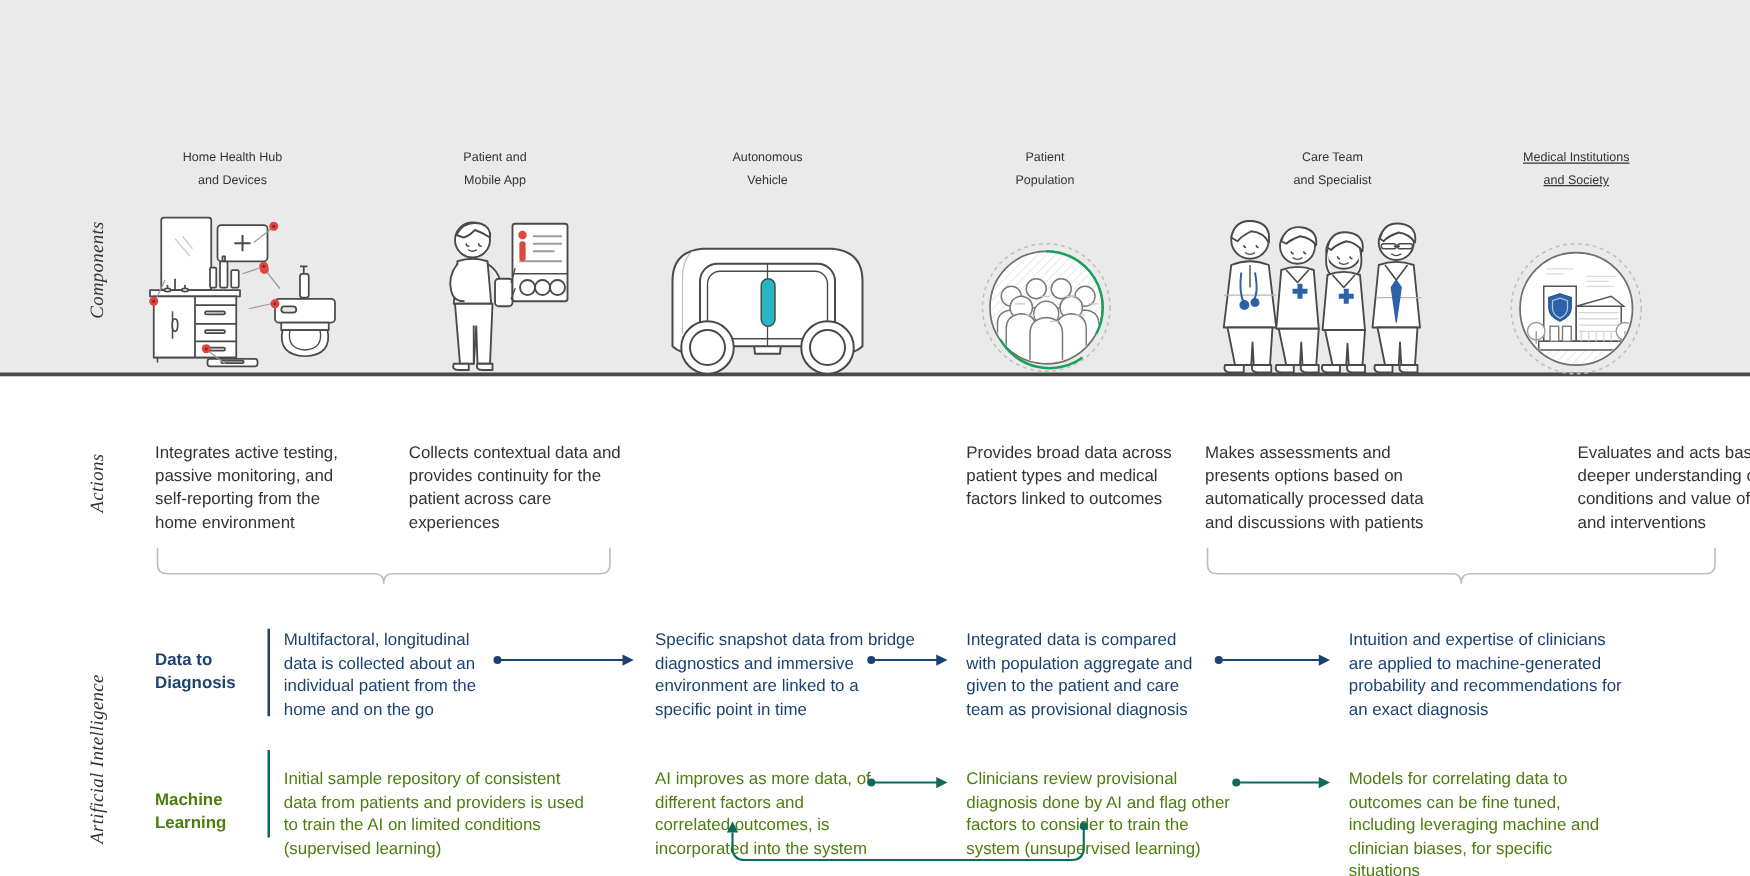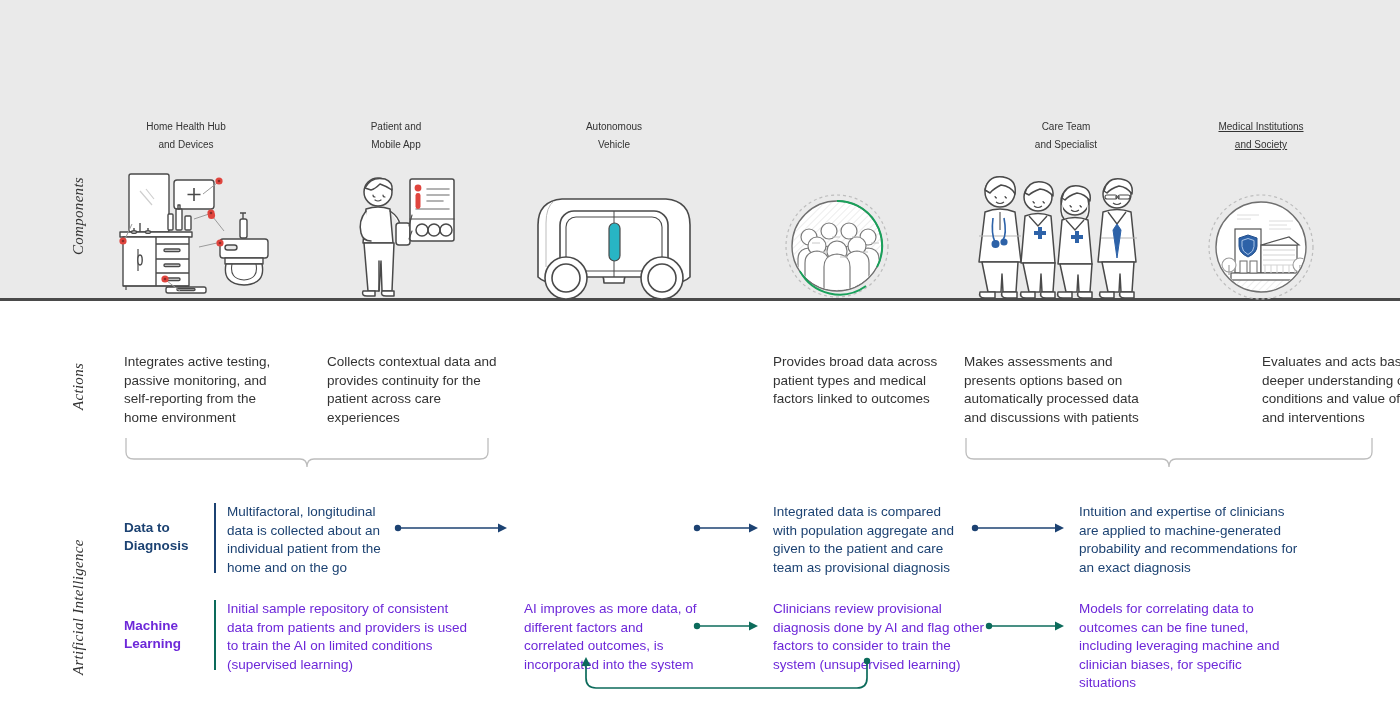--- a/index.html
+++ b/index.html
@@ -71,21 +71,21 @@
   .ai-divider{
     position:absolute;width:2px;
   }
   .ai-cell{
     position:absolute;
     font-size:13.5px;
     line-height:18.5px;
   }
   .ai-arrow{position:absolute;}
   .navy{color:#1c4272;}
-  .teal{color:#6d28d9;}
+  .teal{color:#4d7c0f;margin-top:14px;}
   .bar-navy{background:#1c4272;}
   .bar-teal{background:#0c6b5b;}
   .loop{position:absolute;}
 </style>
 </head>
 <body>
 
 <div class="stage">
 
   <div class="top-band"></div>
@@ -230,20 +230,24 @@
         <path d="M30 22 q-8 6 -8 22 v44" stroke-width="1" stroke="#bdbdbd"></path>
         <circle cx="42" cy="99" r="21" fill="#fff"></circle>
         <circle cx="42" cy="99" r="14" fill="#fff"></circle>
         <circle cx="138" cy="99" r="21" fill="#fff"></circle>
         <circle cx="138" cy="99" r="14" fill="#fff"></circle>
       </g>
       <rect x="85" y="44" width="11" height="38" rx="5.5" fill="#28b5c4" stroke="#4a4a4a" stroke-width="1.2"></rect>
     </svg>
   </div>
 
+  <div class="comp-col" style="left:746px;width:180px;">
+    <div>Patient</div>
+    <div>Population</div>
+  </div>
   <div class="illus" style="left:784px;bottom:402px;">
     <svg width="106" height="106" viewBox="0 0 106 106">
       <circle cx="53" cy="53" r="51" fill="none" stroke="#bdbdbd" stroke-width="1.2" stroke-dasharray="3 3"></circle>
       <circle cx="53" cy="53" r="45" fill="#fff" stroke="#6f6f6f" stroke-width="1.4"></circle>
       <path d="M53 8 a45 45 0 0 1 40 66" fill="none" stroke="#19a05a" stroke-width="2"></path>
       <path d="M16 78 a45 45 0 0 0 66 15" fill="none" stroke="#19a05a" stroke-width="2"></path>
       <defs>
         <clipPath id="popclip">
             <circle cx="53" cy="53" r="44"></circle>
           </clipPath>
@@ -419,20 +423,21 @@
     </svg>
   </div>
 
   <div class="ai-rowtitle navy" style="left:124px;top:519px;width:90px;">
     <div>Data to</div>
     <div>Diagnosis</div>
   </div>
   <div class="ai-divider bar-navy" style="left:214px;top:503px;height:70px;"></div>
 
   <div class="ai-cell navy" style="left:227px;top:503px;width:170px;">Multifactoral, longitudinal data is collected about an individual patient from the home and on the go</div>
+  <div class="ai-cell navy" style="left:524px;top:503px;width:210px;">Specific snapshot data from bridge diagnostics and immersive environment are linked to a specific point in time</div>
   <div class="ai-cell navy" style="left:773px;top:503px;width:192px;">Integrated data is compared with population aggregate and given to the patient and care team as provisional diagnosis</div>
   <div class="ai-cell navy" style="left:1079px;top:503px;width:220px;">Intuition and expertise of clinicians are applied to machine-generated probability and recommendations for an exact diagnosis</div>
 
   <div class="ai-arrow" style="left:394px;top:521px;">
     <svg width="120" height="14" viewBox="0 0 120 14">
       <circle cx="4" cy="7" r="3.2" fill="#1c4272"></circle>
       <path d="M6 7 H110" stroke="#1c4272" stroke-width="1.7"></path>
       <path d="M104 2.5 L113 7 L104 11.5 z" fill="#1c4272"></path>
     </svg>
   </div>

